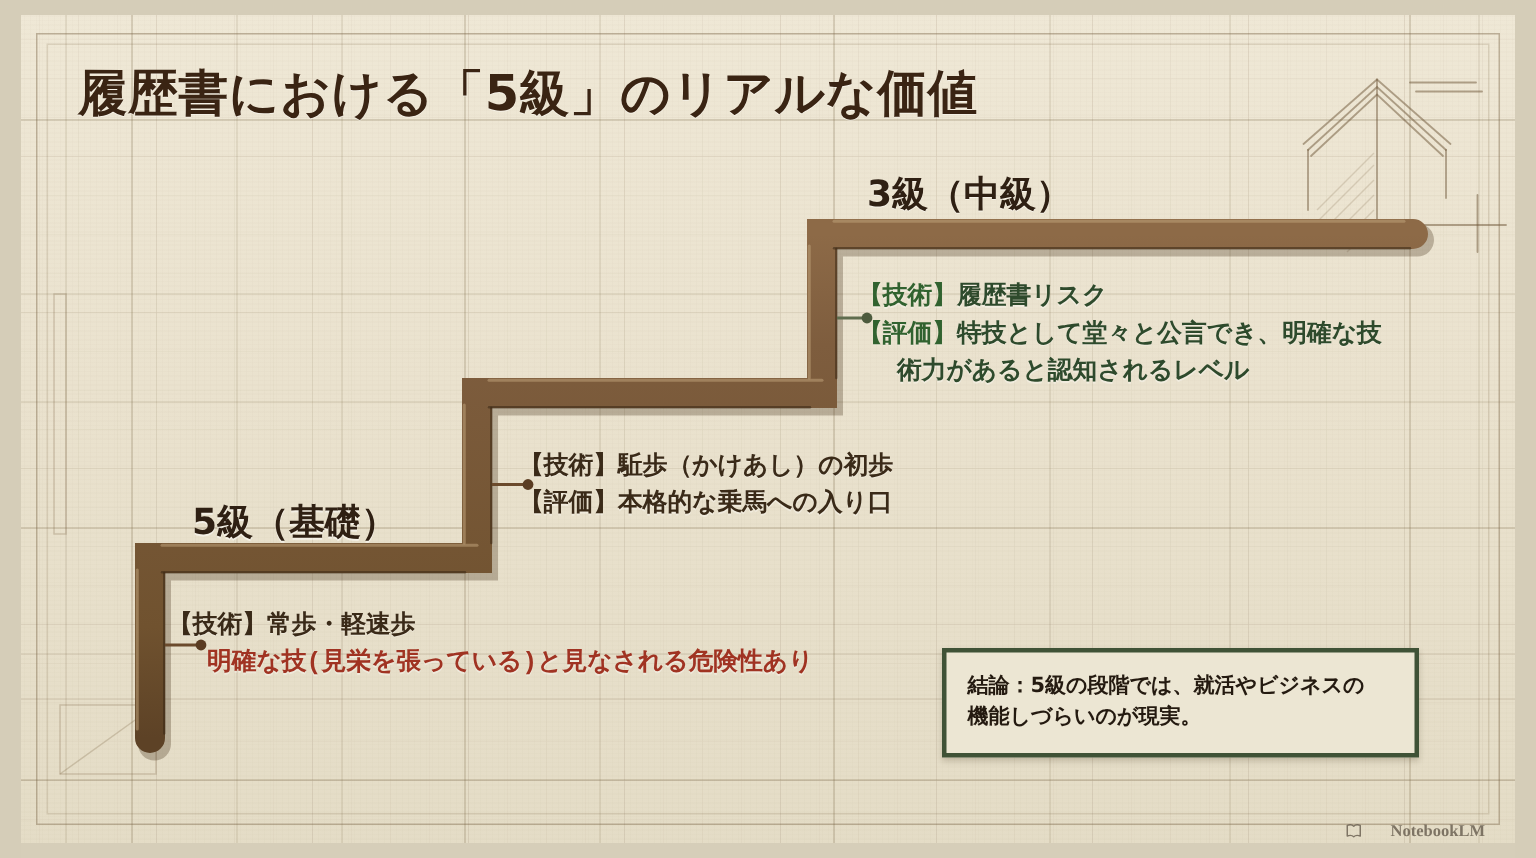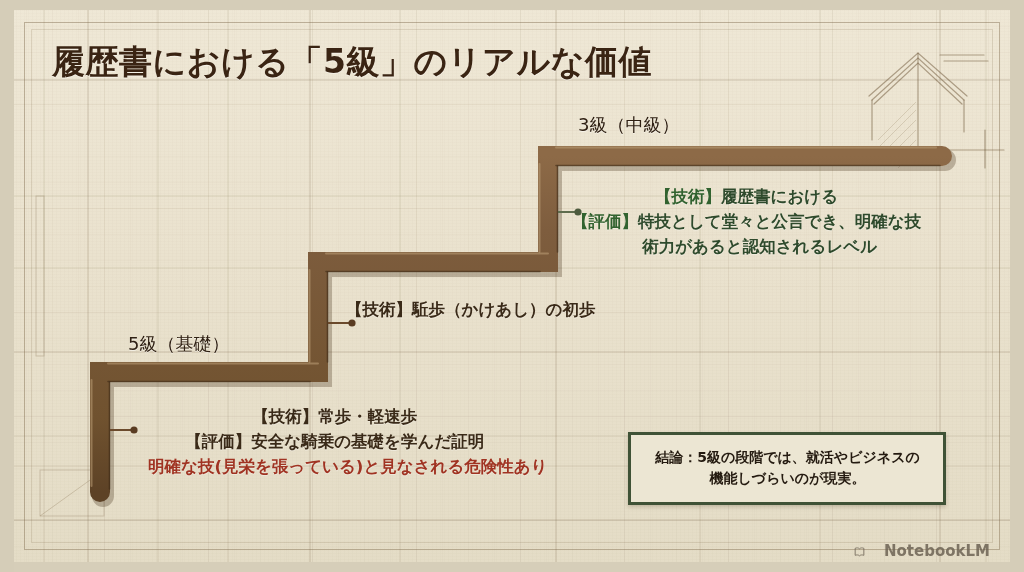--- a/index.html
+++ b/index.html
@@ -8,21 +8,20 @@
     width:1024px;height:572px;overflow:hidden;
     background:#d9d2c0;
     font-family:"DejaVu Sans","Liberation Sans",sans-serif;
   }
 
   
   #stage{
     position:relative;width:1024px;height:572px;overflow:hidden;
     background:
       linear-gradient(180deg,#efe8d6 0%,#eae2ce 45%,#e4dcc6 100%);
-    text-align: center;
   }
   
   #outer-mat{
     position:absolute;inset:0;
     background:
       linear-gradient(90deg,#d5cdb8 0 14px,rgba(0,0,0,0) 14px calc(100% - 14px),#d5cdb8 calc(100% - 14px) 100%),
       linear-gradient(180deg,#d5cdb8 0 10px,rgba(0,0,0,0) 10px calc(100% - 10px),#d6ceb9 calc(100% - 10px) 100%);
     pointer-events:none;
   }
 
@@ -59,21 +58,21 @@
     text-shadow:0 1px 0 rgba(255,255,255,.45);
     white-space:nowrap;
   }
 
   
   #stairs{position:absolute;left:0;top:0;width:1024px;height:572px;pointer-events:none;}
 
   
   .tier-label{
     position:absolute;
-    font-size:18px;font-weight:400;color:#2f2013;
+    font-size:24px;font-weight:700;color:#2f2013;
     white-space:nowrap;
     text-shadow:0 1px 0 rgba(255,255,255,.5);
   }
   #tier-3{left:578px;top:113px;}
   #tier-4{left:352px;top:224px;}
   #tier-5{left:128px;top:332px;}
 
   
   .annot{position:absolute;white-space:nowrap;}
   .annot .line{
@@ -87,21 +86,21 @@
   
   #annot-3{left:572px;top:184px;}
   #annot-3 .line{color:#2e4a2c;}
   #annot-3 .tag-eval{color:#31622f;}
 
   
   #annot-4{left:346px;top:297px;}
   #annot-4 .line{color:#3a2a18;}
 
   
-  #annot-5{left:122px;top:404px;}
+  #annot-5{left:112px;top:404px;font-family:Liberation Mono, monospace;}
   #annot-5 .line{color:#3a2a18;}
   #annot-5 .risk{color:#a03322;}
   #annot-5 .risk .tag-risk{color:#a03322;}
 
   
   #conclusion{
     position:absolute;left:628px;top:432px;width:318px;
     background:#ece6d3;
     border:3px solid #3f5236;
     box-shadow:0 2px 4px rgba(60,45,25,.22);
@@ -110,22 +109,23 @@
   }
   #conclusion .cline{
     font-size:14px;font-weight:700;line-height:1.5;
     color:#241a10;white-space:nowrap;
   }
 
   
   #watermark{
     position:absolute;right:34px;bottom:12px;
     display:flex;align-items:center;gap:18px;
-    color:#6d6354;font-size:15px;font-weight:600;
+    color:#6d6354;font-size:11px;font-weight:600;
     opacity:.85;
+    font-family:Liberation Serif, serif;
   }
   #watermark svg{display:block;}
 </style>
 </head>
 <body>
 
 <div id="stage">
 
   <svg id="bp-grid" width="1024" height="572" viewBox="0 0 1024 572">
     <defs>
@@ -245,40 +245,40 @@
       <line x1="558" y1="212" x2="577" y2="212" stroke="#5f6d4e" stroke-width="2"></line>
       <circle cx="578" cy="212" r="3.6" fill="#4d5b3e"></circle>
     </g>
   </svg>
 
   <div class="tier-label" id="tier-3">3級（中級）</div>
   <div class="tier-label" id="tier-5">5級（基礎）</div>
 
   <div class="annot" id="annot-3">
     <div class="line">
-      <span class="tag tag-eval">【技術】</span><span>履歴書における</span>
+      <span class="tag tag-eval">【技術】</span><span>履歴書リスク</span>
     </div>
     <div class="line">
       <span class="tag tag-eval">【評価】</span><span>特技として堂々と公言でき、明確な技</span>
     </div>
     <div class="line indent">術力があると認知されるレベル</div>
   </div>
 
   <div class="annot" id="annot-4">
     <div class="line">
       <span class="tag">【技術】</span><span>駈歩（かけあし）の初歩</span>
     </div>
+    <div class="line">
+      <span class="tag">【評価】</span><span>本格的な乗馬への入り口</span>
+    </div>
   </div>
 
   <div class="annot" id="annot-5">
     <div class="line">
       <span class="tag">【技術】</span><span>常歩・軽速歩</span>
-    </div>
-    <div class="line">
-      <span class="tag">【評価】</span><span>安全な騎乗の基礎を学んだ証明</span>
     </div>
     <div class="line risk indent">明確な技(見栄を張っている)と見なされる危険性あり</div>
   </div>
 
   <div id="conclusion">
     <div class="cline">結論：5級の段階では、就活やビジネスの</div>
     <div class="cline">機能しづらいのが現実。</div>
   </div>
 
   <div id="watermark">

